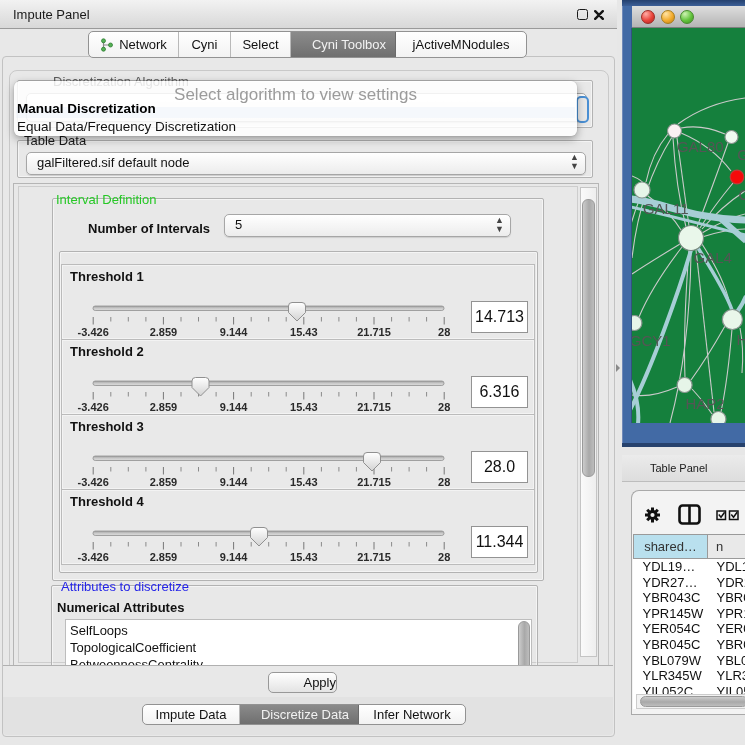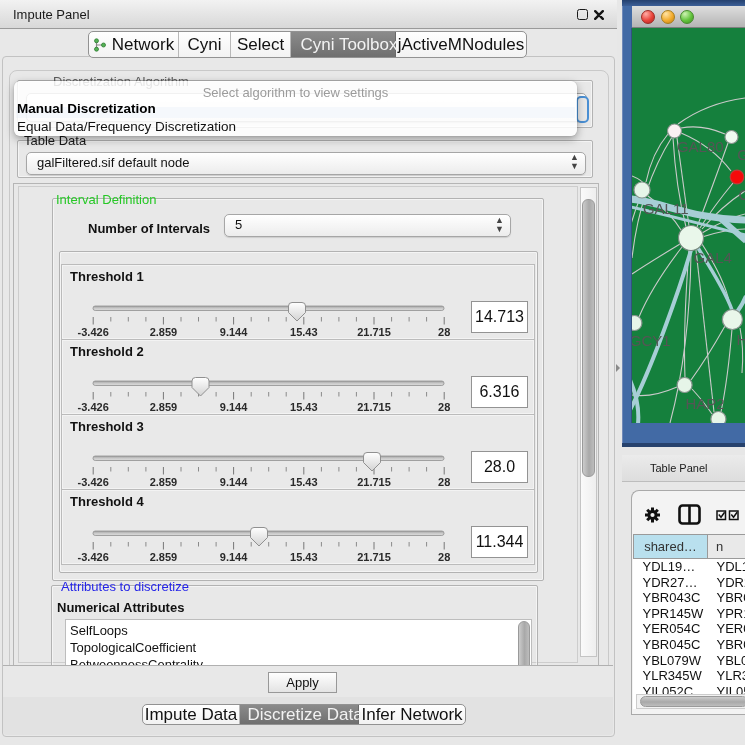--- a/index.html
+++ b/index.html
@@ -7,21 +7,21 @@
 .abs{position:absolute;}
 #stage{position:relative;width:745px;height:745px;background:#e7e7e7;}
 
 #titlebar{left:0;top:0;width:617px;height:28px;background:linear-gradient(#f2f2f2,#d8d8d8);border-bottom:1px solid #9a9a9a;}
 #titlebar .t{left:13px;top:7px;font-size:13px;color:#1a1a1a;}
 #floatic{left:577px;top:9px;width:9px;height:9px;border:1.5px solid #1a1a1a;border-radius:2.5px;}
 
 #panelbody{left:0;top:29px;width:617px;height:707px;background:#e8e8e8;}
 #panelborder{left:2px;top:56px;width:611px;height:679px;border:1px solid #c2c2c2;border-radius:4px;background:#e8e8e8;}
 .seg{position:absolute;display:flex;border:1px solid #929292;border-radius:5px;background:linear-gradient(#ffffff,#f2f2f2);overflow:hidden;}
-.seg .it{font-size:17px;color:#111;display:flex;align-items:center;justify-content:center;white-space:nowrap;border-right:1px solid #b9b9b9;}
+.seg .it{font-size:13px;color:#111;display:flex;align-items:center;justify-content:center;white-space:nowrap;border-right:1px solid #b9b9b9;}
 .seg .it:last-child{border-right:none;}
 .seg .sel{background:linear-gradient(#8b8b8b,#6f6f6f);color:#f2f2f2;border-right:1px solid #6a6a6a;padding-left:12px;}
 #toptabs{left:88px;top:31px;height:25px;}
 #toptabs .it{box-sizing:border-box;}#toptabs .it:nth-child(1){width:90px;}#toptabs .it:nth-child(2){width:52px;}#toptabs .it:nth-child(3){width:60px;}#toptabs .it:nth-child(4){width:105px;}#toptabs .it:nth-child(5){width:130px;}
 #bottabs{left:142px;top:704px;height:19px;}
 #bottabs .it{box-sizing:border-box;}#bottabs .it:nth-child(1){width:97px;}#bottabs .it:nth-child(2){width:119px;}#bottabs .it:nth-child(3){width:106px;}
 
 .grp{position:absolute;border:1px solid #b2b2b2;border-radius:2px;box-shadow:inset 0 0 0 1px rgba(255,255,255,.5);}
 .grplbl{position:absolute;font-size:13px;background:transparent;}
 
@@ -32,25 +32,25 @@
 .thp{position:absolute;left:61px;width:472px;height:74px;border:1px solid #bbbbbb;background:#e9e9e9;box-shadow:inset 0 0 0 1px rgba(255,255,255,.45);}
 .thp .lb{position:absolute;left:8px;top:4px;font-size:13px;font-weight:bold;color:#111;}
 .thp svg{position:absolute;left:0;top:0;}
 .vbox{position:absolute;left:409px;top:36px;width:55px;height:30px;background:#fff;border:1px solid #939393;font-size:16px;color:#111;text-align:center;line-height:30px;}
 
 .sbv{position:absolute;background:linear-gradient(90deg,#fafafa,#eeeeee);border:1px solid #c4c4c4;}
 .sbthumbv{position:absolute;border-radius:6px;background:linear-gradient(90deg,#cccccc,#a9a9a9 55%,#bdbdbd);border:1px solid #9a9a9a;}
 .sbthumbh{position:absolute;border-radius:6px;background:linear-gradient(#cccccc,#a9a9a9 55%,#bdbdbd);border:1px solid #9a9a9a;}
 
 #popup{left:14px;top:81px;width:563px;height:55px;background:rgba(255,255,255,.84);border-radius:6px;box-shadow:0 3px 8px rgba(0,0,0,.35),0 0 1px rgba(0,0,0,.3);}
-#popup .r1{position:absolute;left:0;top:4px;width:100%;text-align:center;font-size:13px;color:#9b9b9b;}
+#popup .r1{position:absolute;left:0;top:4px;width:100%;text-align:center;font-size:17px;color:#9b9b9b;}
 #popup .r2{position:absolute;left:3px;top:20px;font-size:13.5px;font-weight:bold;color:#000;}
 #popup .r3{position:absolute;left:3px;top:37.5px;font-size:13.5px;color:#111;}
 
-#applybtn{left:268px;top:672px;width:67px;height:19px;background:linear-gradient(#ffffff,#e3e3e3);border:1px solid #989898;border-radius:0;font-size:13px;color:#111;text-align:center;line-height:19px;}
+#applybtn{left:268px;top:672px;width:67px;height:19px;background:linear-gradient(#ffffff,#e3e3e3);border:1px solid #989898;border-radius:5px;font-size:13px;color:#111;text-align:right;line-height:19px;}
 
 #netwin{left:622px;top:0;width:123px;height:447px;background:#426aa5;box-shadow:inset 1px 0 0 #7089b8;}
 #nettop{left:0;top:0;width:123px;height:6px;background:linear-gradient(#24406e,#3c5f97);}
 #netbot{left:0;top:443px;width:123px;height:4px;background:#27426d;}
 #nettitle{left:10px;top:6px;width:113px;height:21px;background:linear-gradient(#dedede,#b4b4b4);border-bottom:1px solid #7e7e7e;}
 .tl{position:absolute;top:4px;width:12px;height:12px;border-radius:50%;}
 #canvas{left:10px;top:28px;width:113px;height:395px;background:#15803d;overflow:hidden;box-shadow:-1px 0 0 #33517f;}
 #tpbar{left:622px;top:455px;width:123px;height:26px;background:linear-gradient(#ebebeb,#dddddd);border-bottom:1px solid #bdbdbd;}
 #tpbar .t{left:28px;top:7px;font-size:11px;color:#1a1a1a;}
 #tablepanel{left:631px;top:490px;width:114px;height:223px;background:#f3f3f3;border:1px solid #a9a9a9;border-radius:8px 0 0 0;border-right:none;}

